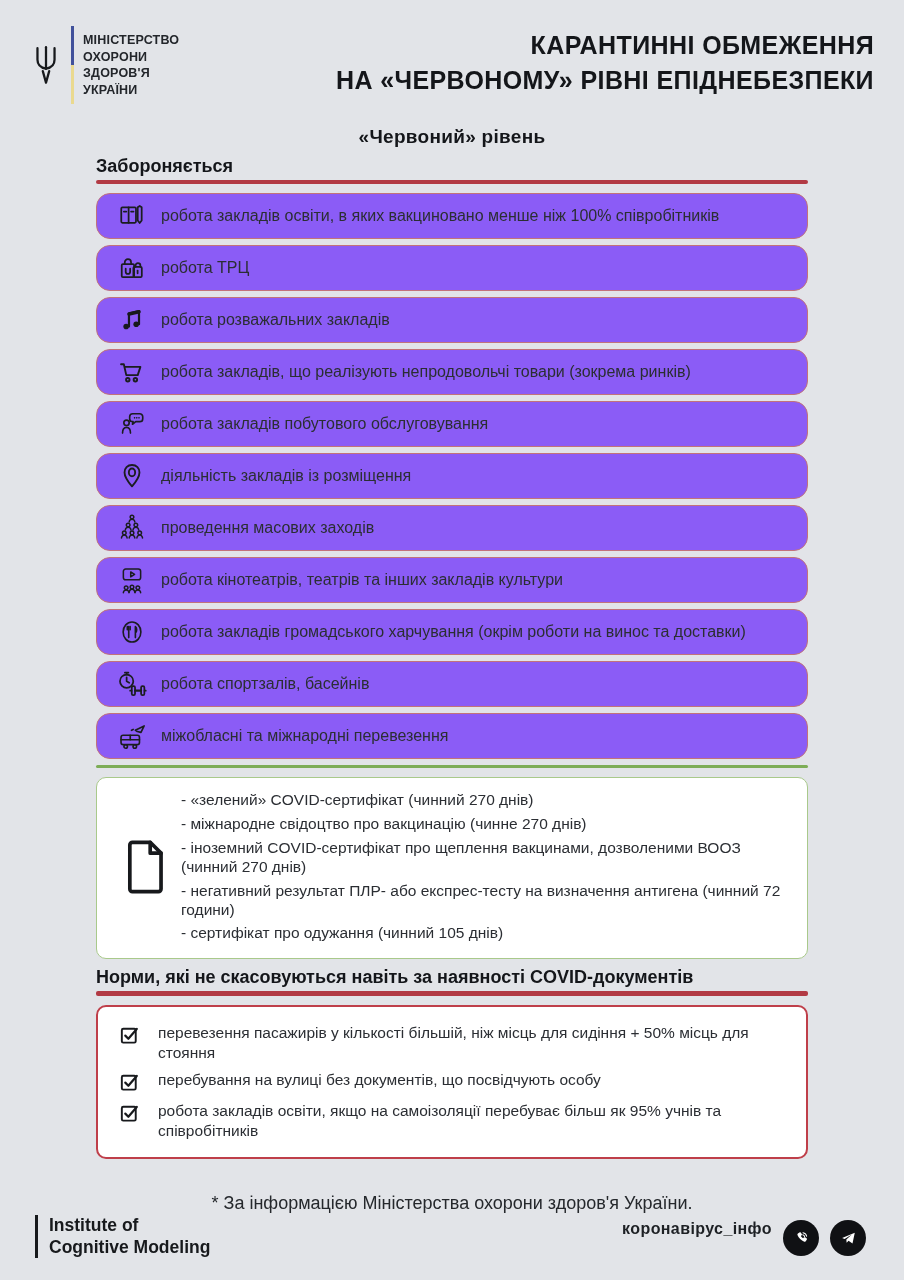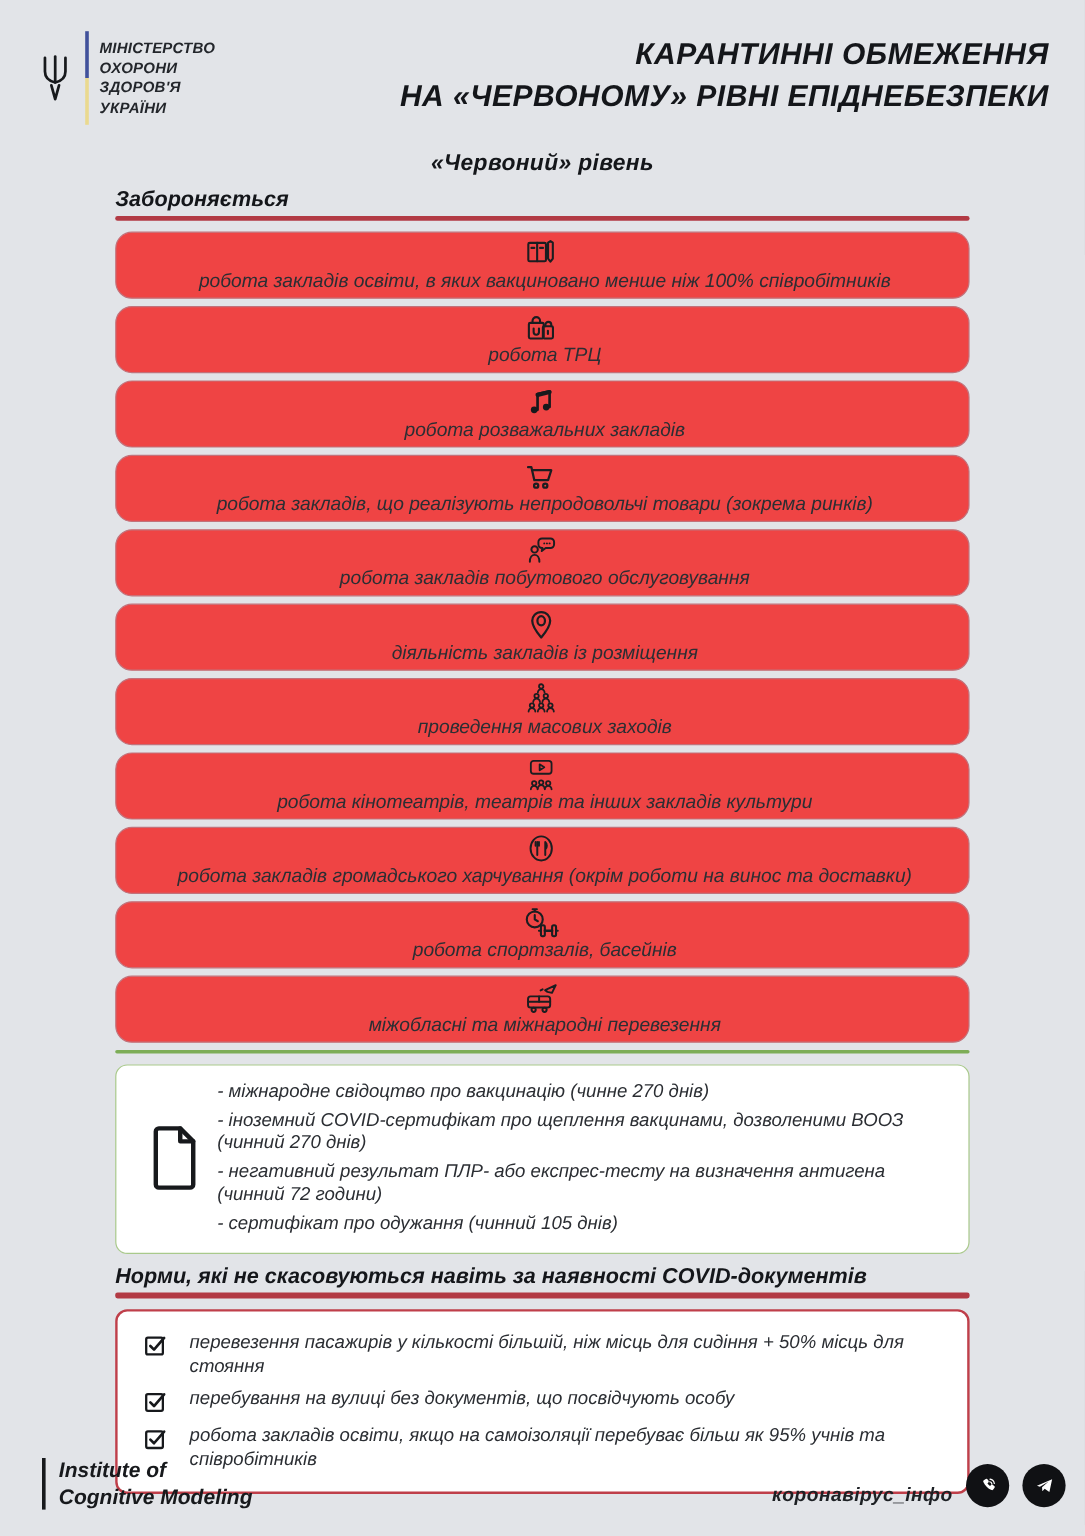--- a/index.html
+++ b/index.html
@@ -1,57 +1,56 @@
 <!DOCTYPE html>
 <html><head>
 <meta charset="utf-8">
 <style>
   html,body{margin:0;padding:0;}
   body{background:#c9cbd0;}
   .page{
     width:904px;height:1280px;background:#e2e4e8;position:relative;
     font-family:"Liberation Sans",sans-serif;color:#1d2024;overflow:hidden;
     margin:0 auto;
-    font-style:italic;
   }
   
   .header{display:flex;justify-content:space-between;align-items:flex-start;padding:26px 30px 0 30px;}
   .logo{display:flex;align-items:center;gap:9px;}
   .logo-bar{width:3px;height:78px;background:linear-gradient(to bottom,#41519b 0 50%,#ead98f 50% 100%);}
   .logo-text{font-size:12.5px;font-weight:bold;line-height:1.32;letter-spacing:.2px;color:#23262b;}
   .title{text-align:right;font-weight:800;font-size:25px;line-height:1.4;letter-spacing:.4px;color:#14161a;margin-top:2px;}
   
   .content{width:712px;margin:0 auto;}
   .level-title{text-align:center;font-size:19px;font-weight:800;margin-top:22px;letter-spacing:.3px;color:#14161a;}
   .sec-heading{font-size:18px;font-weight:800;margin-top:8px;color:#14161a;}
   .rule{height:3.5px;border-radius:2px;margin:3px 0 9px;}
   .rule-red{background:#b23a44;}
   .rule-green{background:#7dad57;}
   .rule-thick{height:4.5px;}
   
-  .card{display:flex;align-items:center;background:#ef4444;border:1.6px solid #c2727b;border-radius:14px;
-        min-height:38px;padding:3px 14px 3px 12px;margin-bottom:6px;flex-direction:column;}
+  .card{display:flex;align-items:center;background:#8b5cf6;border:1.6px solid #c2727b;border-radius:14px;
+        min-height:38px;padding:3px 14px 3px 12px;margin-bottom:6px;}
   .card .ic{width:46px;min-width:46px;display:flex;justify-content:center;align-items:center;}
   .card .txt{font-size:16px;line-height:1.25;color:#2b2e33;padding-left:6px;}
   
   .docbox{display:flex;align-items:center;background:#fff;border:1.8px solid #a9c98b;border-radius:10px;
           padding:8px 16px 10px 12px;margin-bottom:4px;}
   .docbox .ic{width:72px;min-width:72px;display:flex;justify-content:center;align-items:center;}
   .doc-list{flex:1;}
   .doc-item{font-size:15.5px;line-height:1.22;margin:5px 0;color:#2b2e33;}
   
   .normbox{background:#ffffff;border:2px solid #bf3f4a;border-radius:10px;padding:8px 16px 8px 8px;}
   .norm-row{display:flex;align-items:flex-start;margin:8px 0;}
   .norm-row .cb{width:24px;min-width:24px;margin:0 16px 0 12px;display:flex;}
   .norm-txt{font-size:15.5px;line-height:1.27;color:#2b2e33;}
   .footnote{text-align:center;font-size:18px;margin-top:34px;color:#25282c;}
   
-  .footer{position:absolute;left:35px;right:16px;bottom:22px;display:flex;justify-content:space-between;align-items:flex-end;}
+  .footer{position:absolute;left:35px;right:38px;bottom:22px;display:flex;justify-content:space-between;align-items:flex-end;}
   .institute{border-left:3px solid #17191c;padding-left:11px;font-weight:800;font-size:17.5px;line-height:1.22;color:#17191c;}
-  .social{display:flex;align-items:flex-end;gap:11px;padding-bottom:2px;}
+  .social{display:flex;align-items:flex-start;gap:11px;padding-bottom:2px;}
   .social-label{font-weight:800;font-size:16px;letter-spacing:.4px;color:#1d2024;}
   .circle-ic{width:36px;height:36px;border-radius:50%;background:#101114;display:flex;align-items:center;justify-content:center;}
   svg{display:block;}
 </style>
 </head>
 <body>
 
 <div class="page">
 
   <div class="header">
@@ -241,20 +240,21 @@
     <div class="rule rule-green"></div>
 
     <div class="docbox">
       <span class="ic">
         <svg width="52" height="62" viewBox="0 0 24 28" fill="none" stroke="#17191c" stroke-width="1.7" stroke-linecap="round" stroke-linejoin="round">
           <path d="M6.2 2.6 H14.4 L19.4 7.6 V24.2 a1.2 1.2 0 0 1 -1.2 1.2 H6.2 A1.2 1.2 0 0 1 5 24.2 V3.8 A1.2 1.2 0 0 1 6.2 2.6 Z"></path>
           <path d="M14.4 2.6 V7.6 h5"></path>
         </svg>
       </span>
       <div class="doc-list">
+        <div class="doc-item">- «зелений» COVID-сертифікат (чинний 270 днів)</div>
         <div class="doc-item">- міжнародне свідоцтво про вакцинацію (чинне 270 днів)</div>
         <div class="doc-item">- іноземний COVID-сертифікат про щеплення вакцинами, дозволеними ВООЗ (чинний 270 днів)</div>
         <div class="doc-item">- негативний результат ПЛР- або експрес-тесту на визначення антигена (чинний 72 години)</div>
         <div class="doc-item">- сертифікат про одужання (чинний 105 днів)</div>
       </div>
     </div>
 
     <div class="sec-heading">Норми, які не скасовуються навіть за наявності COVID-документів</div>
     <div class="rule rule-red rule-thick"></div>
 

